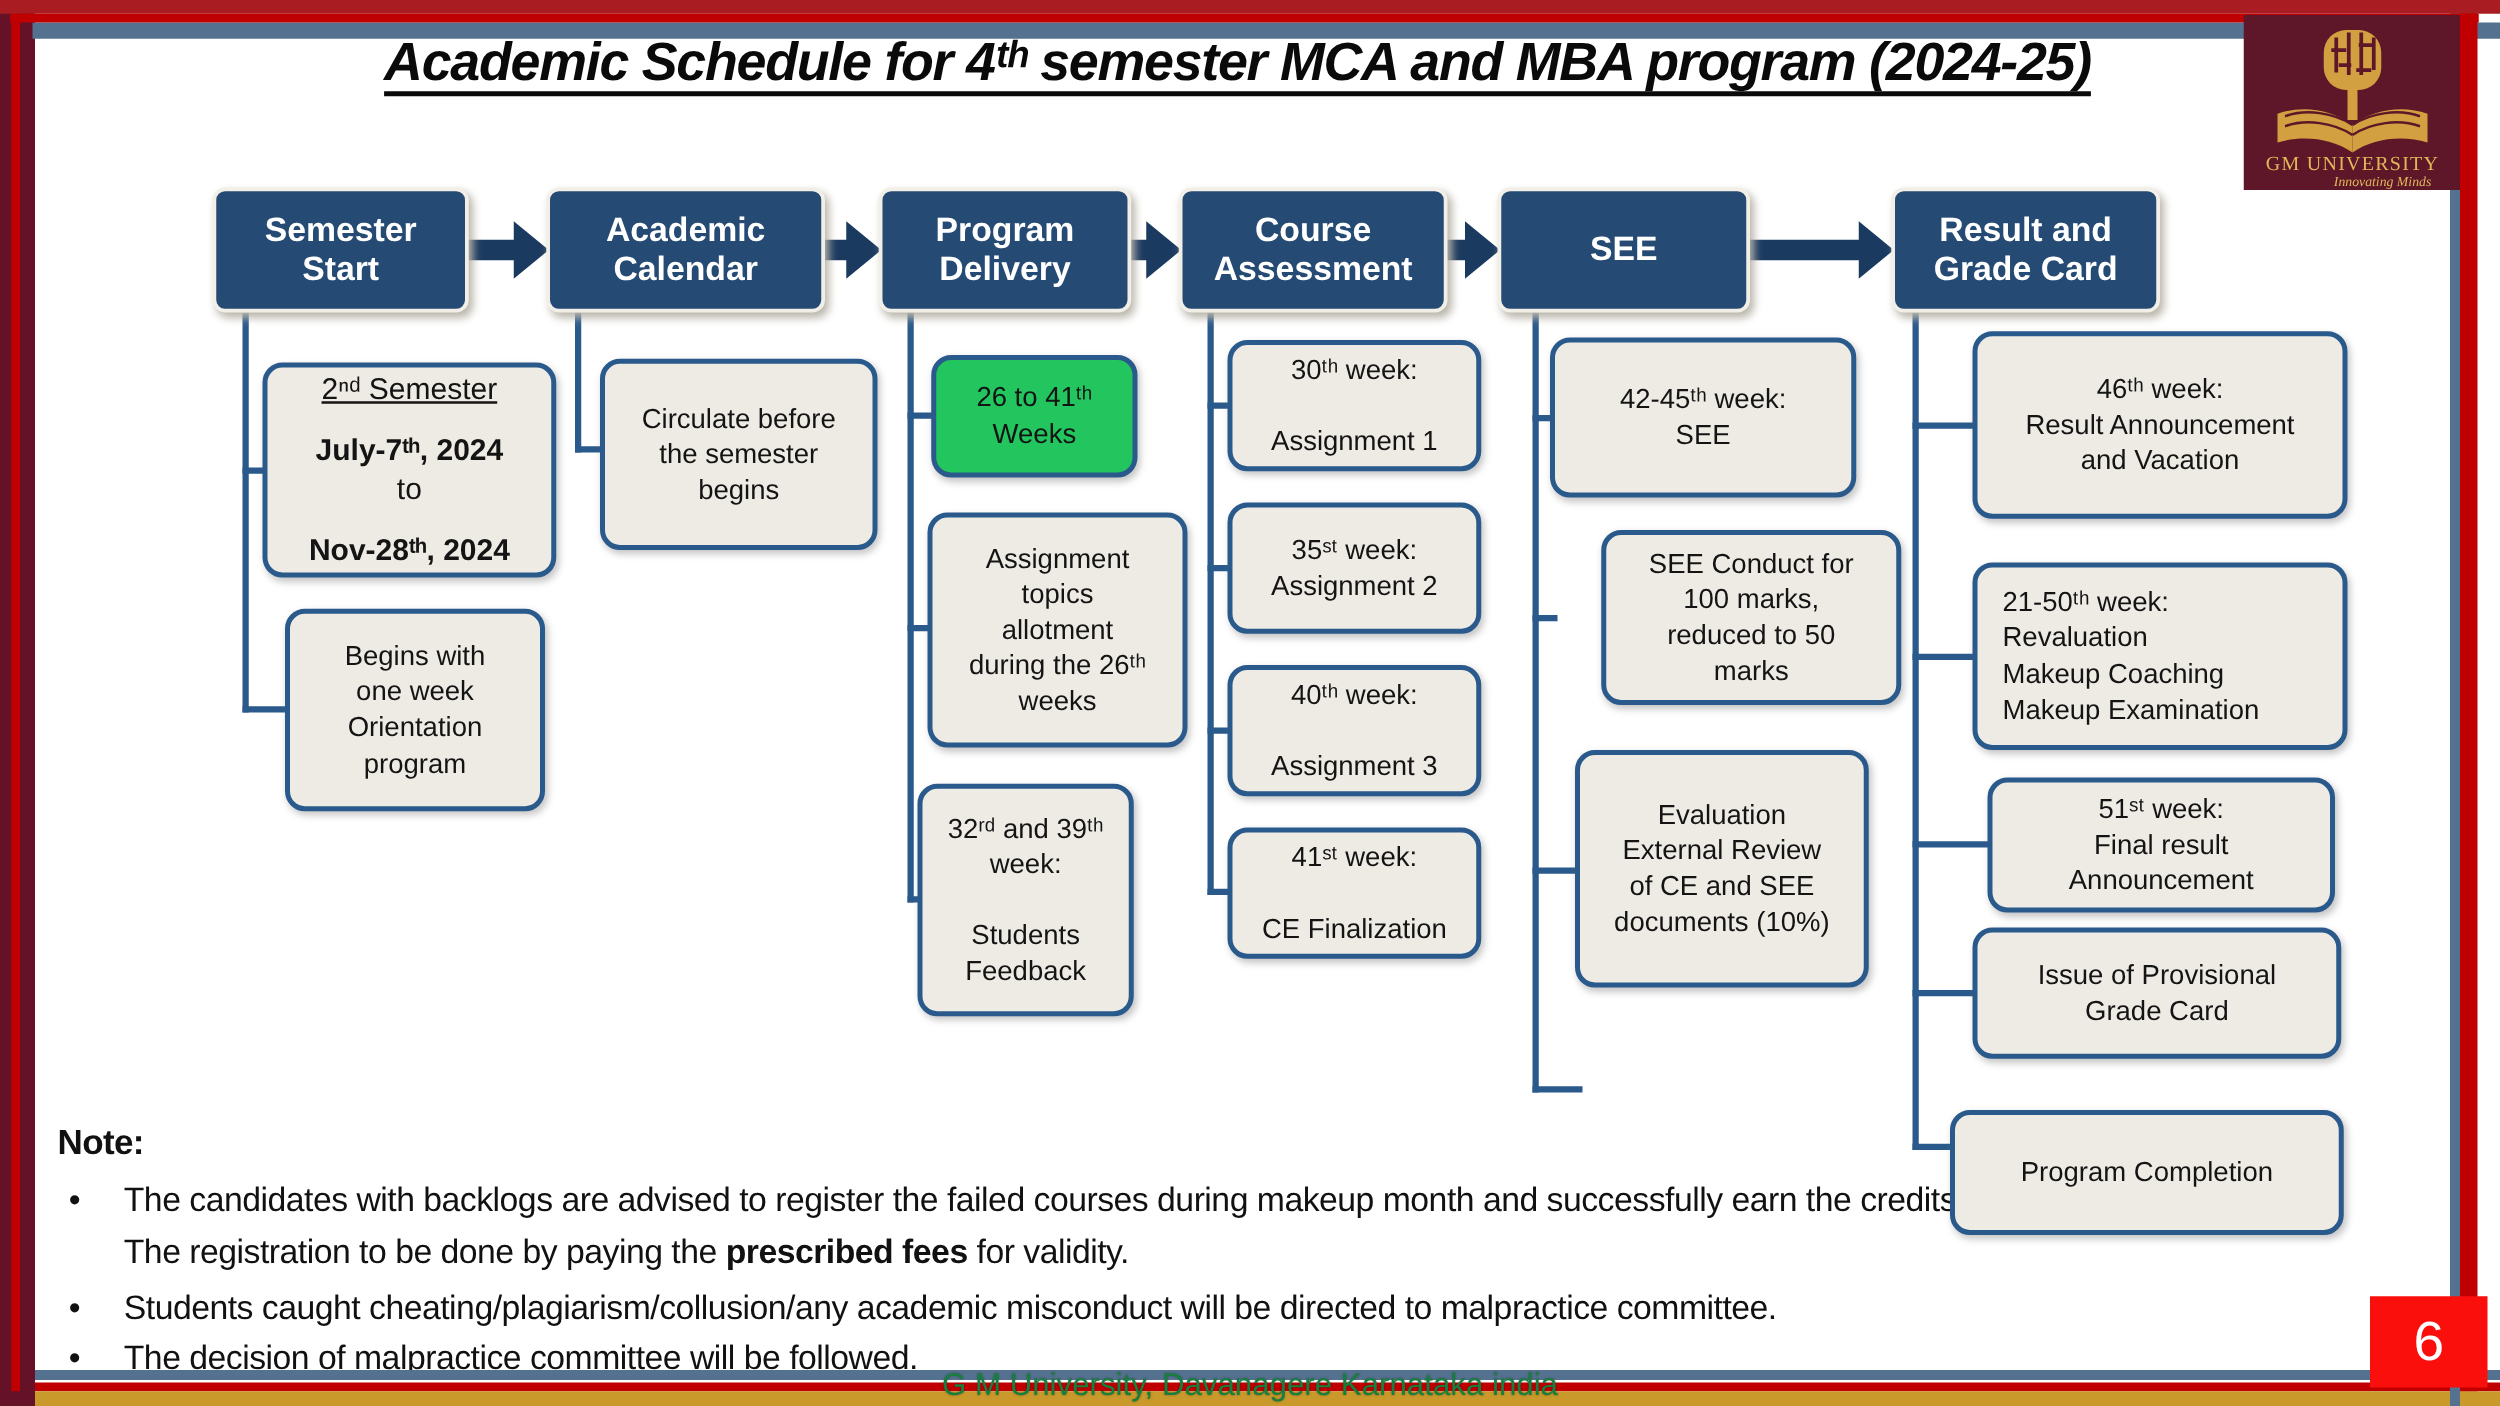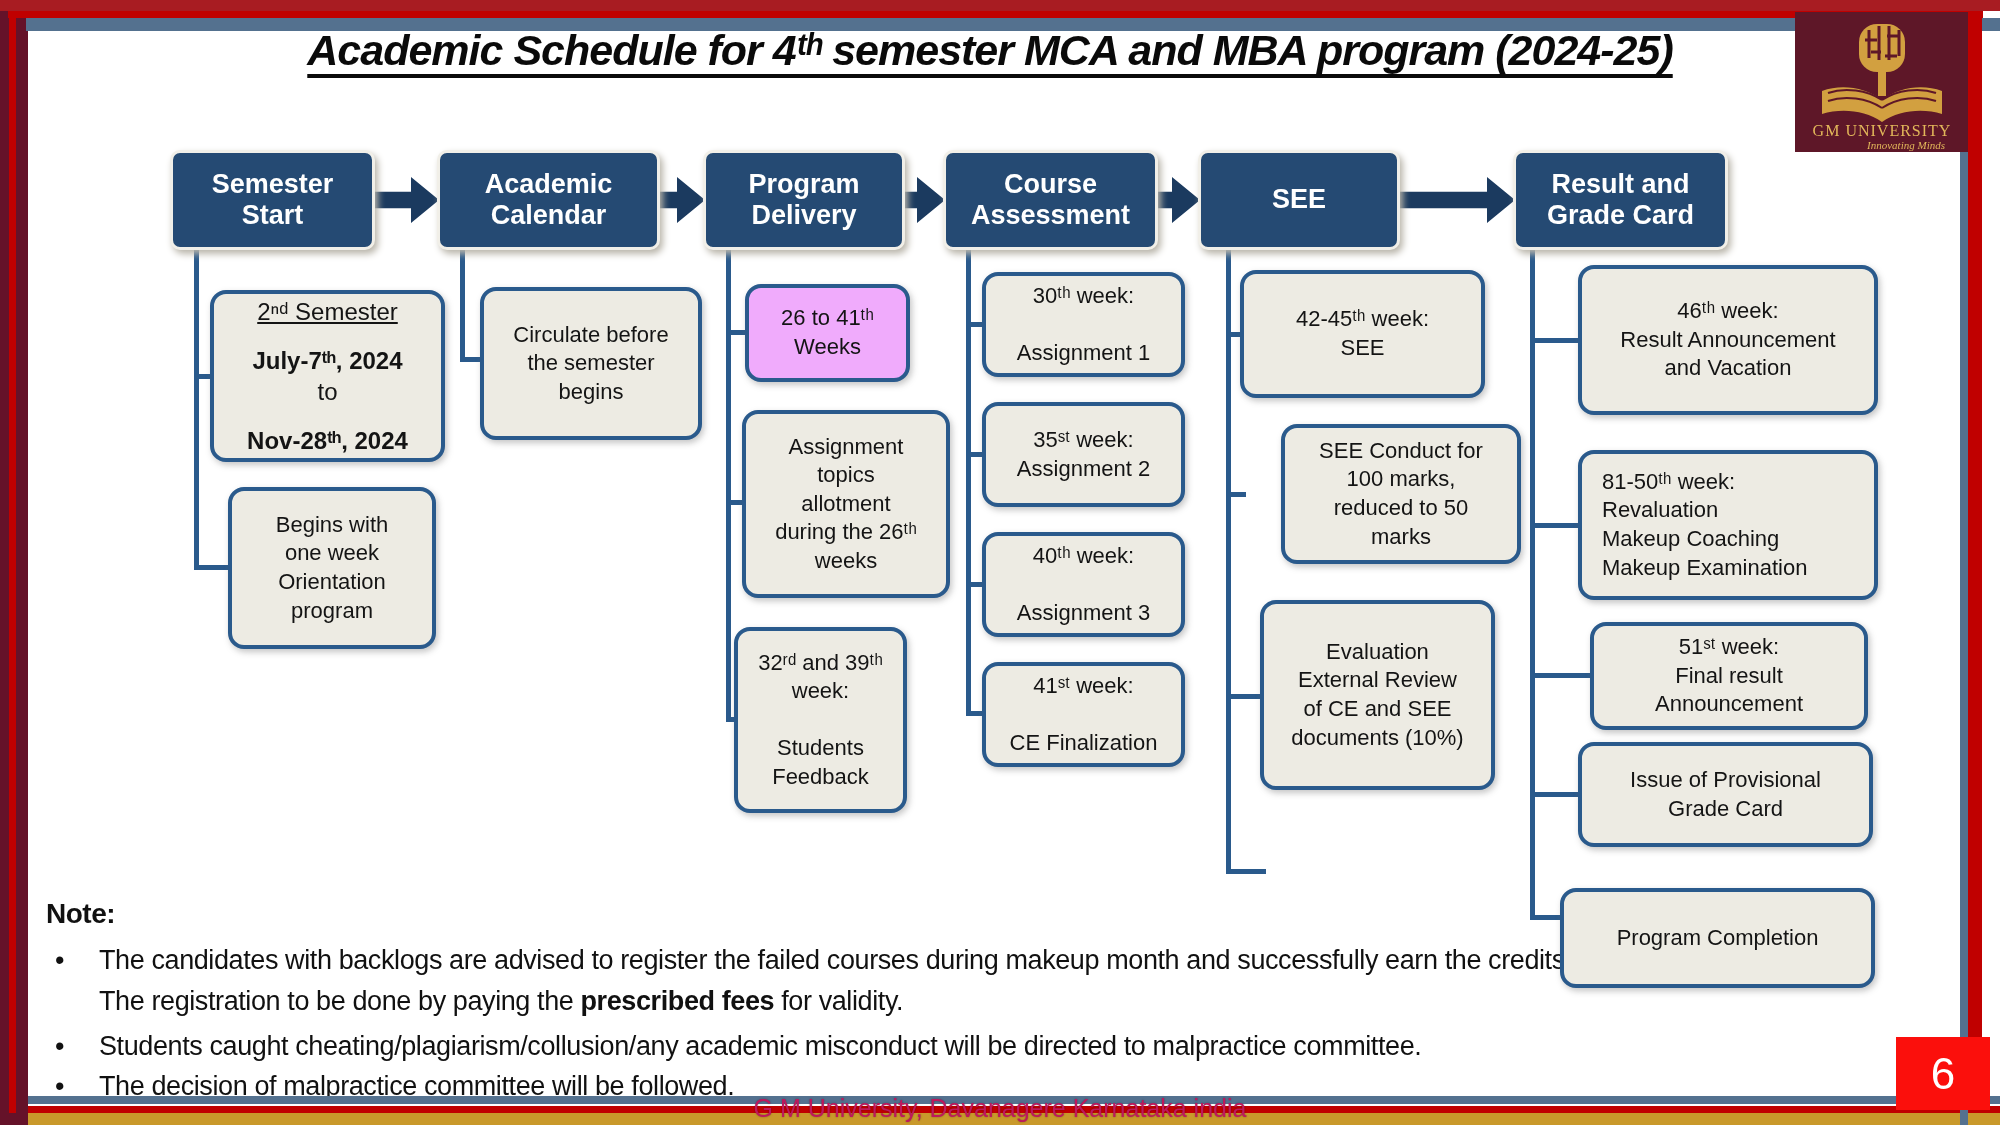--- a/index.html
+++ b/index.html
@@ -10,21 +10,21 @@
   .bar-top-maroonred{left:0;top:0;width:2000px;height:11px;background:#A81C22;z-index:6;}
   .bar-top-red{left:8px;top:11px;width:1975px;height:7px;background:#C00000;z-index:6;}
   .bar-top-slate{left:26px;top:18px;width:1974px;height:13px;background:#54718F;z-index:5;}
   .bar-left-maroon{left:0;top:0;width:28px;height:1125px;background:#651229;z-index:4;}
   .line-left-red{left:9px;top:11px;width:7px;height:1102px;background:#C00000;z-index:5;}
   .bar-right-slate{left:1960px;top:0;width:8px;height:1125px;background:#54718F;z-index:4;}
   .bar-right-red{left:1968px;top:0;width:14px;height:1113px;background:#C00000;z-index:5;}
   .stripe-slate{left:26px;top:1096px;width:1974px;height:8px;background:#54718F;z-index:3;}
   .stripe-red{left:26px;top:1106px;width:1974px;height:7px;background:#C00000;z-index:3;}
   .stripe-gold{left:26px;top:1113px;width:1974px;height:12px;background:#C9992B;z-index:3;}
-  .footer-text{left:0;top:1095px;width:2000px;text-align:center;font-size:25px;color:#be185d;
+  .footer-text{left:0;top:1095px;width:2000px;text-align:center;font-size:25px;color:#15803d;
                z-index:7;line-height:27px;text-shadow:0 0 2px rgba(0,0,0,.35);}
   .page-box{left:1896px;top:1037px;width:94px;height:73px;background:#FB0F0C;z-index:8;
             display:flex;align-items:center;justify-content:center;color:#fff;font-size:44px;}
   
   .logo{left:1795px;top:12px;width:173px;height:140px;background:#5E1728;z-index:6;}
   
   .title{left:140px;top:26px;width:1700px;text-align:center;font-size:43px;font-weight:bold;
          font-style:italic;letter-spacing:-1px;color:#0a0a0a;
          text-decoration:underline;text-decoration-thickness:4px;text-underline-offset:9px;}
   
@@ -37,21 +37,21 @@
                            calc(100% - 28px) 98%,calc(100% - 28px) 67%,0 67%);}
   
   .vline,.stub{position:absolute;background:#2A5A8C;z-index:0;}
   .vline{width:5px;}
   .stub{height:5px;}
   
   .child{position:absolute;background:#EDEBE3;border:4px solid #2A5A8C;border-radius:16px;
          display:flex;flex-direction:column;align-items:center;justify-content:center;
          text-align:center;font-size:22px;color:#141414;padding:6px 12px;box-sizing:border-box;
          white-space:pre-line;line-height:1.3;box-shadow:2px 3px 6px rgba(110,110,110,.4);z-index:2;}
-  .child.gray{background:#f0abfc;text-align:center;}
+  .child.gray{background:#22c55e;text-align:center;}
   .child.la{align-items:flex-start;text-align:left;padding-left:20px;}
   .u{text-decoration:underline;}
   .b{font-weight:bold;margin-top:18px;}
   .c1-big{font-size:24px;}
   
   .note-label{left:46px;top:898px;font-size:28px;font-weight:bold;letter-spacing:-0.5px;}
   .bullet-row{position:absolute;left:55px;display:flex;font-size:27px;letter-spacing:-0.4px;line-height:41px;}
   .bullet-char{width:44px;flex:none;}
   .bullet-text{width:1500px;}
 </style>
@@ -186,21 +186,21 @@
 reduced to 50
 marks</div>
   <div class="child" style="left:1260px;top:600px;width:235px;height:190px;">Evaluation
 External Review
 of CE and SEE
 documents (10%)</div>
 
   <div class="child" style="left:1578px;top:265px;width:300px;height:150px;">46ᵗʰ week:
 Result  Announcement
 and Vacation</div>
-  <div class="child la" style="left:1578px;top:450px;width:300px;height:150px;">81-50ᵗʰ week:
+  <div class="child la" style="left:1578px;top:450px;width:300px;height:150px;">21-50ᵗʰ week:
 Revaluation
 Makeup Coaching
 Makeup Examination</div>
   <div class="child" style="left:1590px;top:622px;width:278px;height:108px;">51ˢᵗ week:
 Final result
 Announcement</div>
   <div class="child" style="left:1578px;top:742px;width:295px;height:105px;">Issue of Provisional
 Grade Card</div>
   <div class="child" style="left:1560px;top:868px;width:315px;height:100px;margin-top:20px;">Program Completion</div>
 

